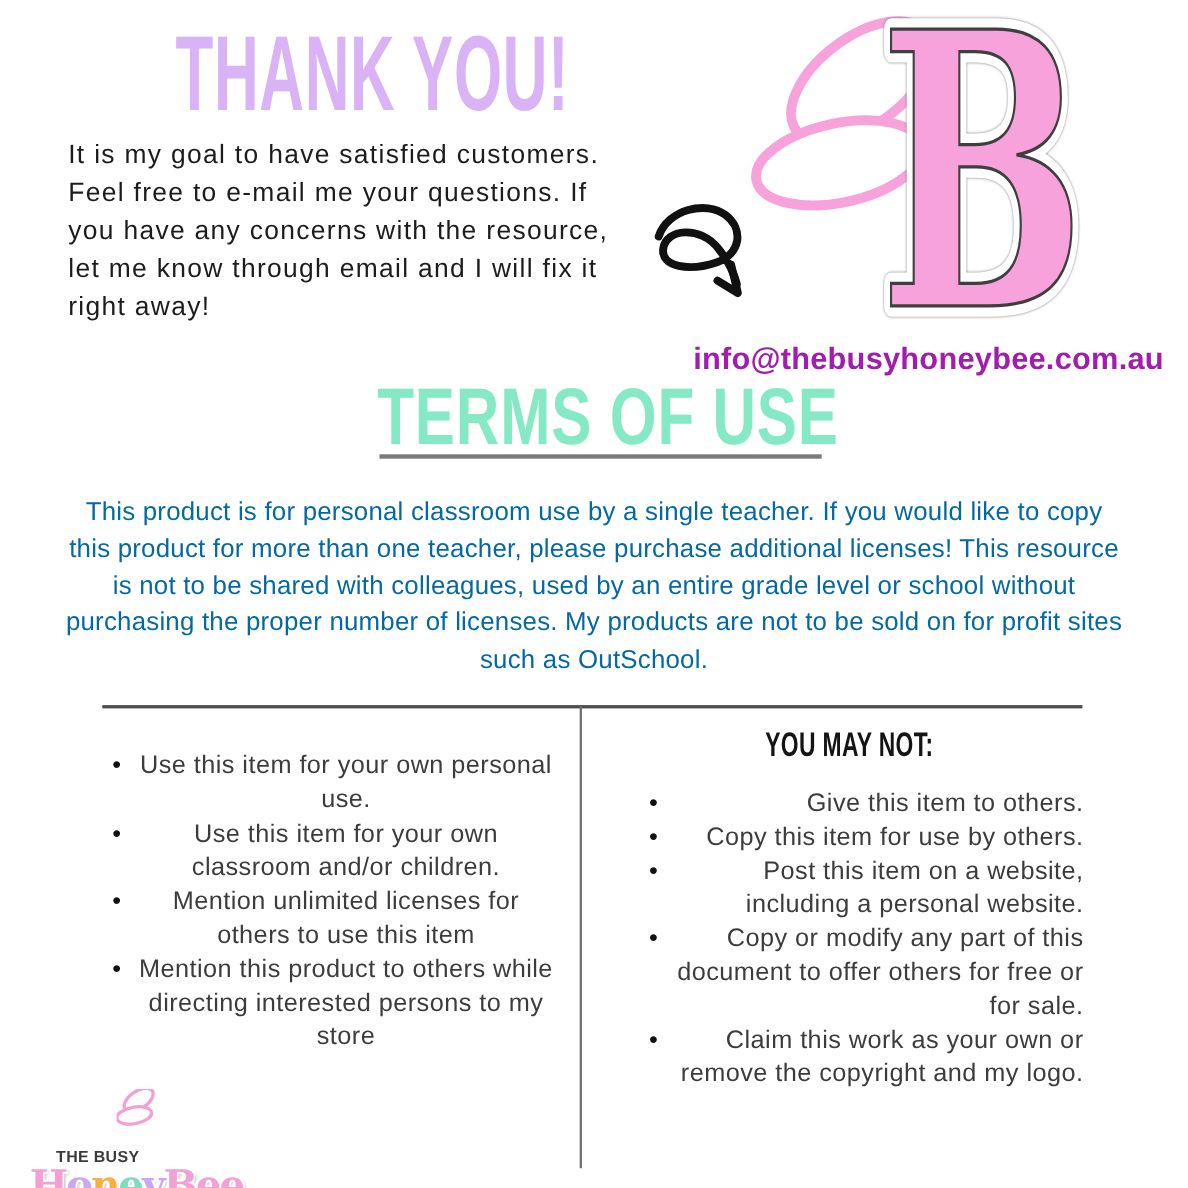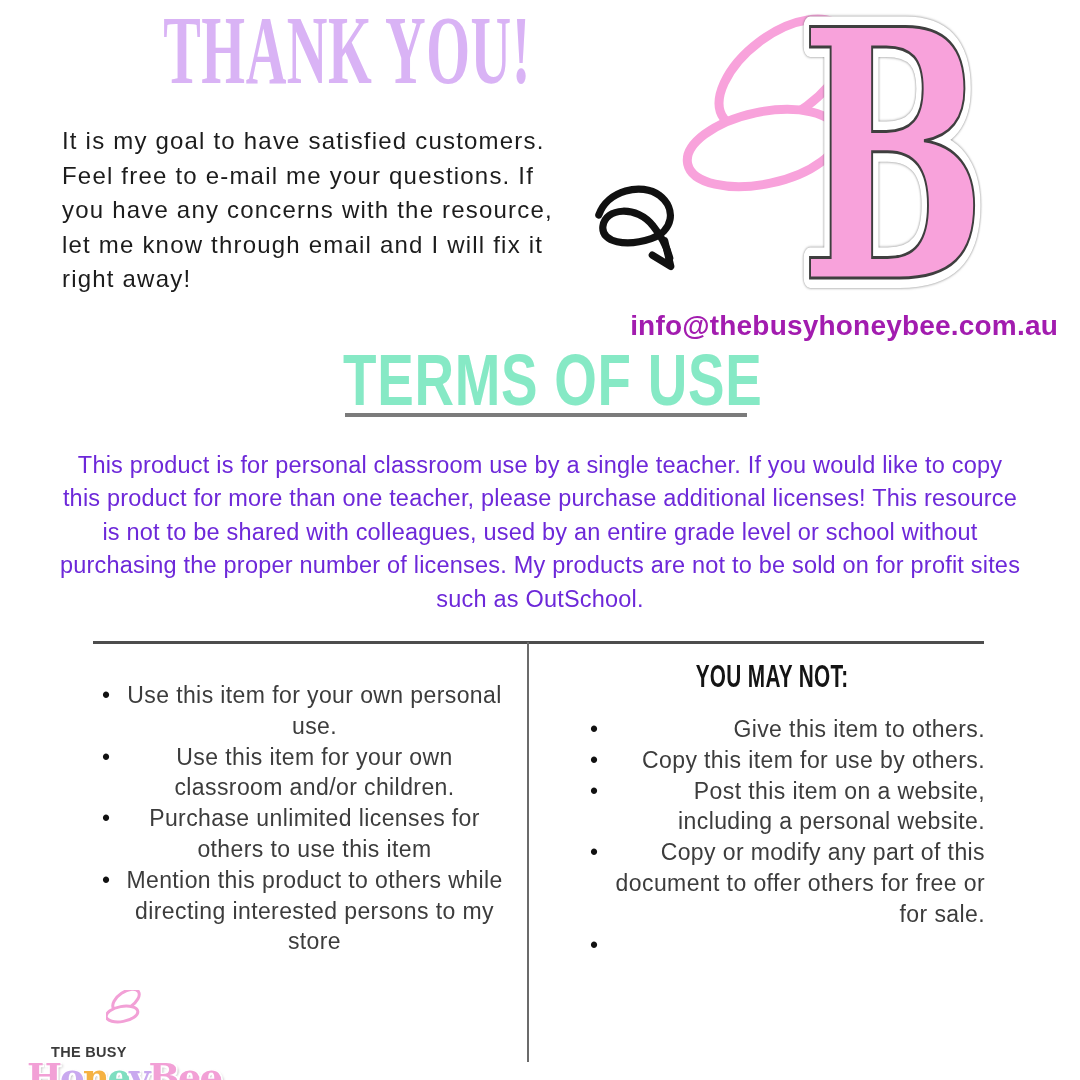--- a/index.html
+++ b/index.html
@@ -3,30 +3,30 @@
 <meta charset="utf-8">
 <style>
   html,body{margin:0;padding:0;}
   body{
     width:1080px;height:1080px;position:relative;overflow:hidden;
     background:#ffffff;font-family:"Liberation Sans", sans-serif;color:#1f1f1f;
   }
   .abs{position:absolute;}
   
   .disp{display:inline-block;font-weight:800;transform-origin:center;white-space:nowrap;}
-  #thank-title-wrap{left:30px;top:4px;width:560px;font-family:Liberation Serif, serif;}
+  #thank-title-wrap{left:30px;top:20px;width:560px;}
   #thank-title{font-size:97px;line-height:94px;transform:scale(0.58,1);letter-spacing:1px;}
   #terms-title-wrap{left:13px;top:344px;width:1080px;text-align:center;}
   #terms-title{font-size:73px;line-height:72px;transform:scale(0.75,1);letter-spacing:1px;}
   #terms-underline{left:345px;top:413px;width:402px;height:4px;background:#7b7b7b;}
   
   #thank-msg{left:62px;top:124px;width:497px;
     font-size:24px;line-height:34.6px;letter-spacing:1.2px;color:#1c1c1c;}
   #terms-body{left:57px;top:449px;width:966px;text-align:center;
-    font-size:23.5px;line-height:33.4px;letter-spacing:0.2px;color:#6d28d9;}
+    font-size:23.5px;line-height:33.4px;letter-spacing:0.2px;color:#0369a1;}
   
   #email{left:598px;top:310px;width:460px;text-align:right;
     font-size:28px;font-weight:700;letter-spacing:0.2px;color:#a21caf;}
   
   #h-divider{left:93px;top:641px;width:891px;height:2.5px;background:#4d4d4d;}
   #v-divider{left:527px;top:642px;width:2px;height:420px;background:#6b6b6b;}
   
   .col{top:660px;}
   #col-left{left:94px;width:433px;}
   #col-right{left:530px;width:455px;}
@@ -93,21 +93,21 @@
       <li>
         <span class="dot">•</span>
         <div class="txt">Use this item for your own personal use.</div>
       </li>
       <li>
         <span class="dot">•</span>
         <div class="txt">Use this item for your own classroom and/or children.</div>
       </li>
       <li>
         <span class="dot">•</span>
-        <div class="txt">Purchase unlimited licenses for others to use this item</div>
+        <div class="txt">Mention unlimited licenses for others to use this item</div>
       </li>
       <li>
         <span class="dot">•</span>
         <div class="txt">Mention this product to others while directing interested persons to my store</div>
       </li>
     </ul>
 </div>
 
 <div class="abs col" id="col-right">
   <div class="col-heading">
@@ -125,20 +125,21 @@
       <li>
         <span class="dot">•</span>
         <div class="txt">Post this item on a website, including a personal website.</div>
       </li>
       <li>
         <span class="dot">•</span>
         <div class="txt">Copy or modify any part of this document to offer others for free or for sale.</div>
       </li>
       <li>
         <span class="dot">•</span>
+        <div class="txt">Claim this work as your own or remove the copyright and my logo.</div>
       </li>
     </ul>
 </div>
 
 <svg class="abs" id="small-wings" viewBox="0 0 50 36">
   <g fill="#ffffff" stroke="#f2a0d6" stroke-width="3">
     <ellipse cx="20" cy="10" rx="15" ry="8" transform="rotate(-34 20 10)"></ellipse>
     <ellipse cx="16" cy="24" rx="16" ry="7.5" transform="rotate(-10 16 24)"></ellipse>
   </g>
 </svg>

